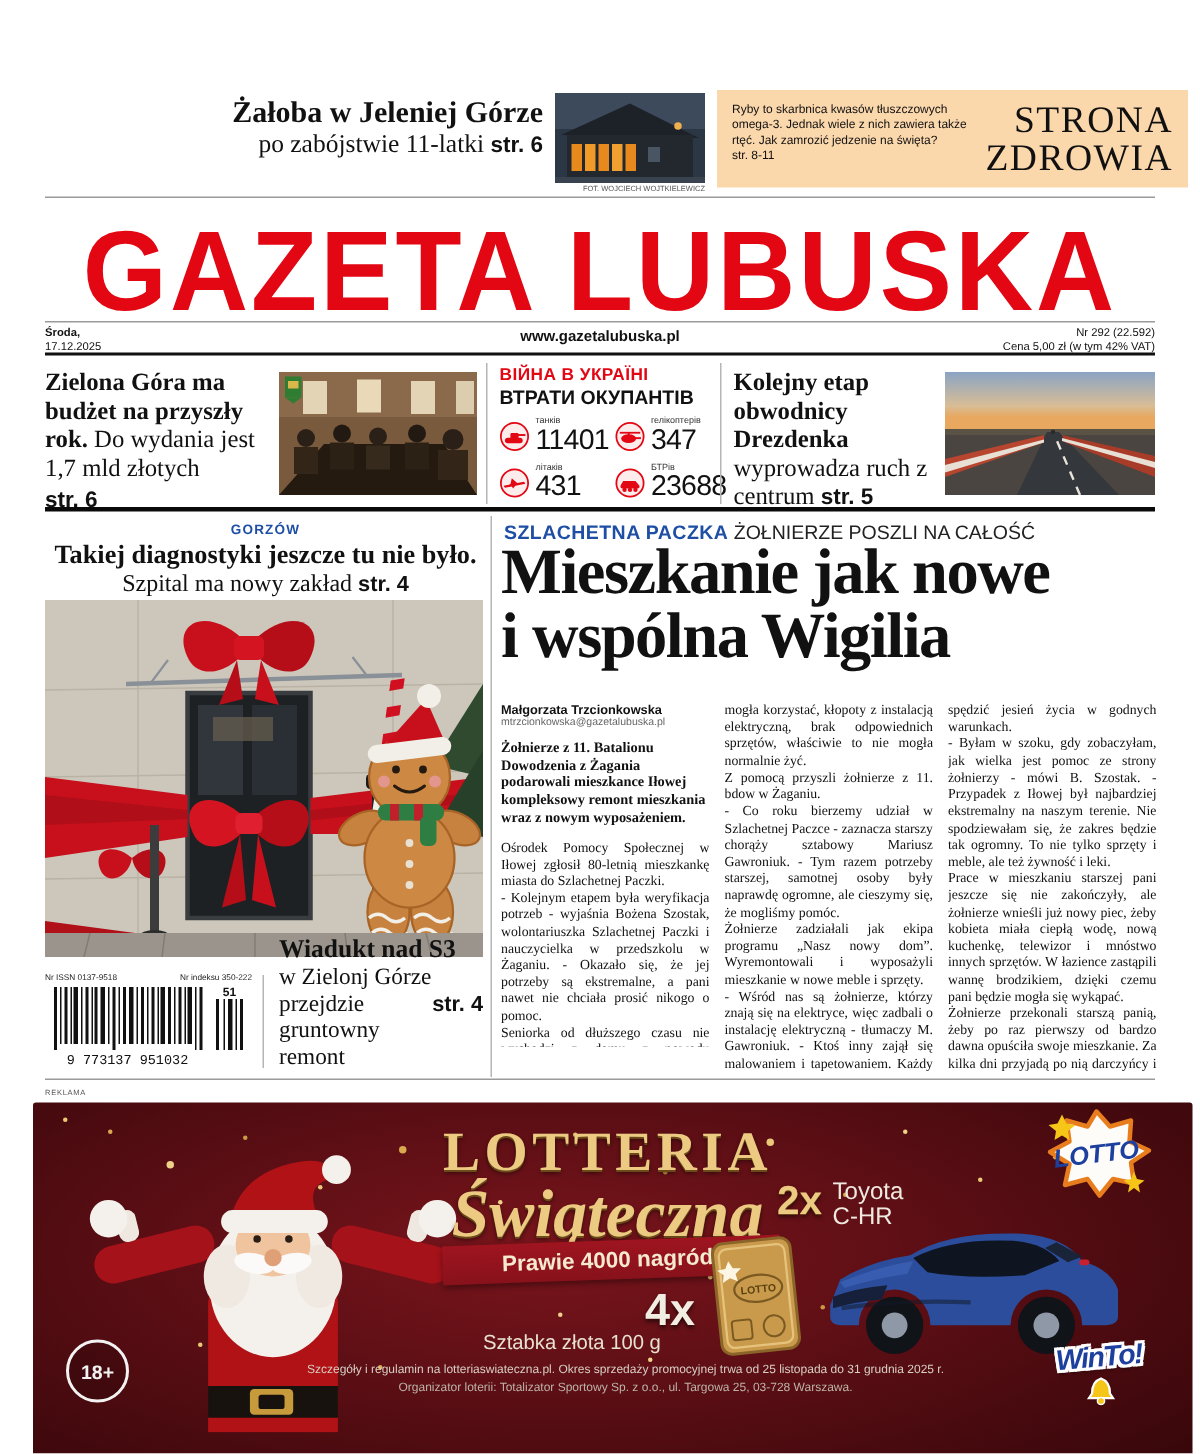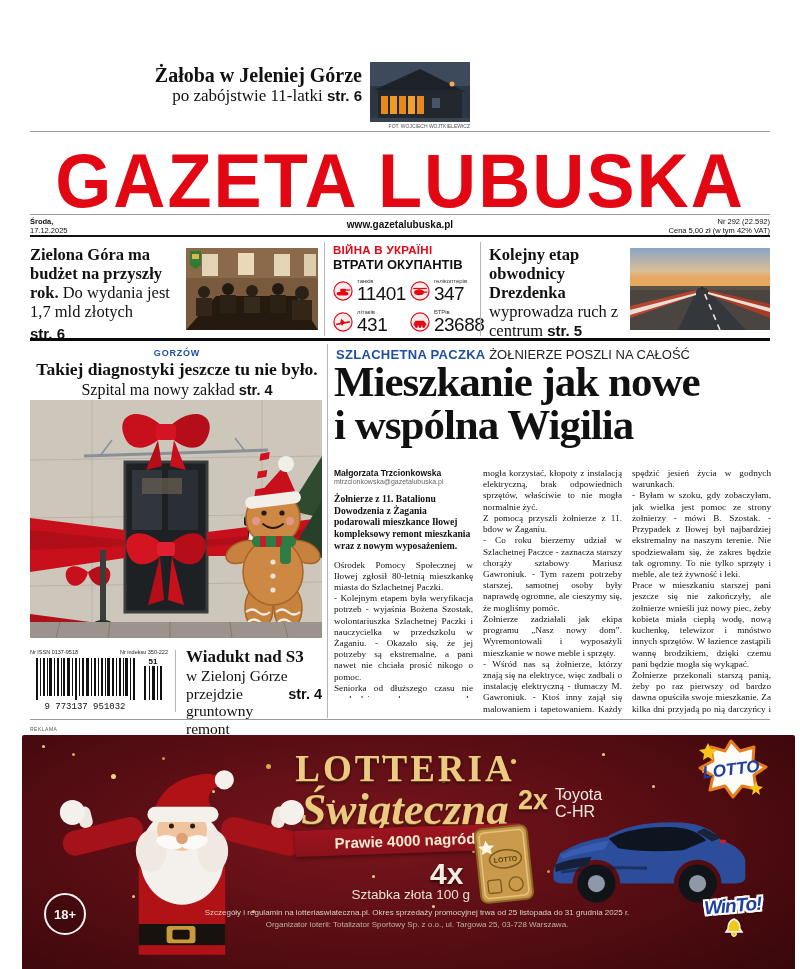--- a/index.html
+++ b/index.html
@@ -74,20 +74,30 @@
       <rect x="29" y="34" width="7" height="18" fill="#e8891e"></rect>
       <rect x="38" y="34" width="7" height="18" fill="#f0a030"></rect>
       <rect x="47" y="34" width="7" height="18" fill="#e8891e"></rect>
       <rect x="62" y="36" width="8" height="10" fill="#4a5563"></rect>
       <circle cx="82" cy="22" r="2.5" fill="#f0b050"></circle>
       <rect x="0" y="56" width="100" height="4" fill="#39434f"></rect>
     </svg>
   </div>
   <div class="abs" style="left:330px;top:123px;width:140px;text-align:right;font-size:5px;color:#555;">FOT. WOJCIECH WOJTKIELEWICZ</div>
 
+  <div class="abs" style="left:478px;top:60px;width:314px;height:65px;background:#fbd7ac;display:flex;padding:6px 10px;box-sizing:border-box;">
+    <div style="width:168px;font-size:8px;line-height:1.3;padding-top:2px;">
+      <span>Ryby to skarbnica kwasów tłuszczowych omega-3. Jednak wiele z nich zawiera także rtęć. Jak zamrozić jedzenie na święta?</span><br>
+      <span>str. 8-11</span>
+    </div>
+    <div class="serif" style="flex:1;text-align:right;font-size:25px;line-height:0.98;letter-spacing:1px;padding-top:3px;">
+      <div>STRONA</div>
+      <div>ZDROWIA</div>
+    </div>
+  </div>
 
   <div class="abs rule" style="left:30px;top:131px;width:740px;height:1px;"></div>
 
   <div class="abs masthead" style="left:30px;top:146px;width:740px;">GAZETA LUBUSKA</div>
 
   <div class="abs rule" style="left:30px;top:214px;width:740px;height:1px;"></div>
   <div class="abs" style="left:30px;top:217px;width:80px;font-size:7.5px;line-height:1.25;">
     <div style="font-weight:bold;">Środa,</div>
     <div>17.12.2025</div>
   </div>
@@ -347,21 +357,21 @@
         <rect x="127" y="8" width="1" height="34"></rect>
           <rect x="130" y="8" width="2" height="34"></rect>
       </g>
       <text x="55" y="51" text-anchor="middle" font-size="9" font-family="Liberation Mono, monospace" fill="#111">9 773137 951032</text>
       <text x="123" y="6" text-anchor="middle" font-size="8" font-weight="bold" font-family="Liberation Sans, sans-serif" fill="#111">51</text>
     </svg>
   </div>
 
   <div class="abs vrule" style="left:175px;top:650px;height:62px;"></div>
 
-  <div class="abs" style="left:186px;top:648px;width:136px;">
+  <div class="abs" style="left:186px;top:624px;width:136px;">
     <div class="serif" style="font-weight:bold;font-size:17px;line-height:1.1;">Wiadukt nad S3</div>
     <div class="serif" style="font-size:15.5px;line-height:1.15;">
       <span class="pageref" style="float:right;font-size:14.5px;margin-top:19px;">str. 4</span>
       <span>w Zielonj Górze przejdzie gruntowny remont</span>
     </div>
   </div>
 
   <div class="abs rule" style="left:30px;top:719px;width:740px;height:1px;"></div>
 
   <div class="abs" style="left:336px;top:347px;font-size:13px;white-space:nowrap;">
@@ -449,21 +459,21 @@
       <polygon points="170,30 188,40 178,44 162,34" fill="#1a2438"></polygon>
       <rect x="186" y="42" width="7" height="4" rx="2" fill="#c82030"></rect>
       <circle cx="57" cy="88" r="20" fill="#101318"></circle>
         <circle cx="57" cy="88" r="9" fill="#8f98a6"></circle>
       <circle cx="163" cy="88" r="20" fill="#101318"></circle>
         <circle cx="163" cy="88" r="9" fill="#8f98a6"></circle>
       <path d="M20,76 Q60,70 110,72" stroke="#101826" stroke-width="3" fill="none" opacity="0.5"></path>
     </svg>
 
     <div class="abs gold" style="left:408px;top:122px;font-weight:bold;font-size:30px;color:#f2ede2;text-shadow:0 2px 3px rgba(0,0,0,.6);text-align:center;">4x</div>
-    <div class="abs" style="left:300px;top:152px;width:148px;text-align:right;color:#e8e0d2;font-size:13.5px;">Sztabka złota 100 g</div>
+    <div class="abs" style="left:300px;top:152px;width:148px;color:#e8e0d2;font-size:13.5px;">Sztabka złota 100 g</div>
     <svg class="abs" style="left:452px;top:88px;" width="60" height="82" viewBox="0 0 60 82">
       <g transform="rotate(-6 30 41)">
         <rect x="4" y="4" width="52" height="74" rx="7" fill="#c99a4c" stroke="#8a6428" stroke-width="2"></rect>
         <rect x="8" y="8" width="44" height="66" rx="5" fill="none" stroke="#e6c37c" stroke-width="1.5"></rect>
         <polygon points="14,16 16.5,21 22,21.5 18,25 19,30 14,27.5 9,30 10,25 6,21.5 11.5,21" fill="#fdf6e4"></polygon>
         <ellipse cx="32" cy="36" rx="16" ry="9" fill="none" stroke="#7a5a20" stroke-width="1.5"></ellipse>
         <text x="32" y="39" text-anchor="middle" font-size="7" font-weight="bold" fill="#5a4010" font-family="Liberation Sans, sans-serif">LOTTO</text>
         <rect x="12" y="56" width="13" height="13" rx="2" fill="none" stroke="#7a5a20" stroke-width="1.3"></rect>
         <circle cx="40" cy="62" r="7" fill="none" stroke="#7a5a20" stroke-width="1.3"></circle>
       </g>

